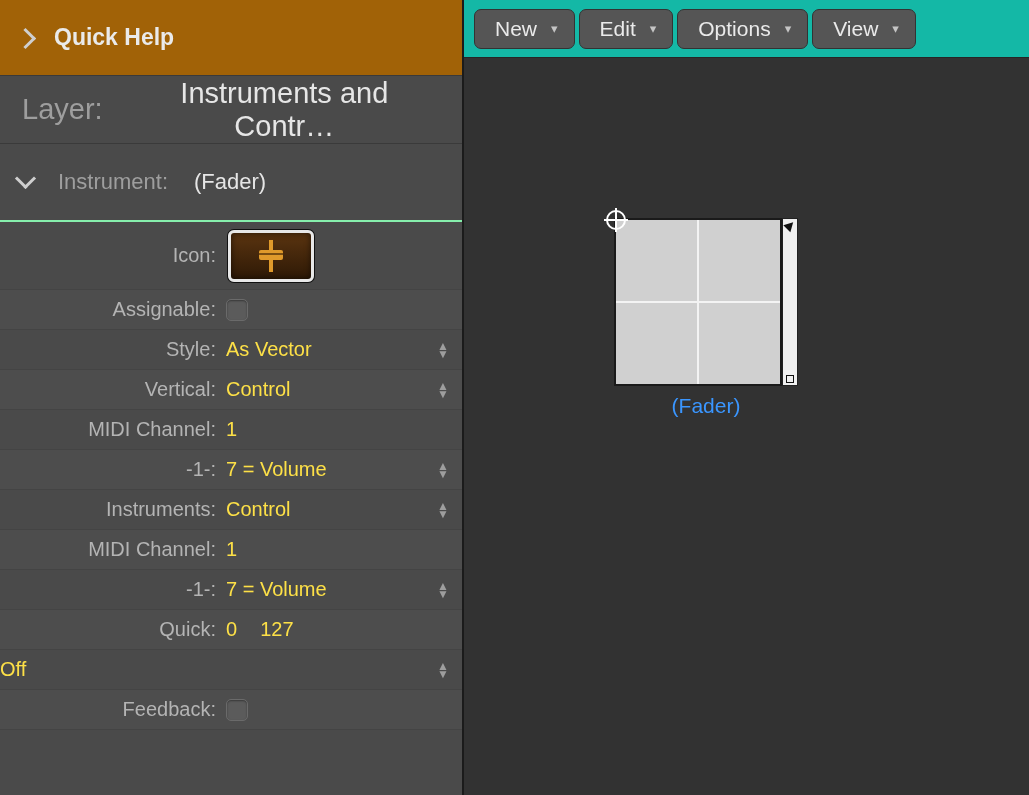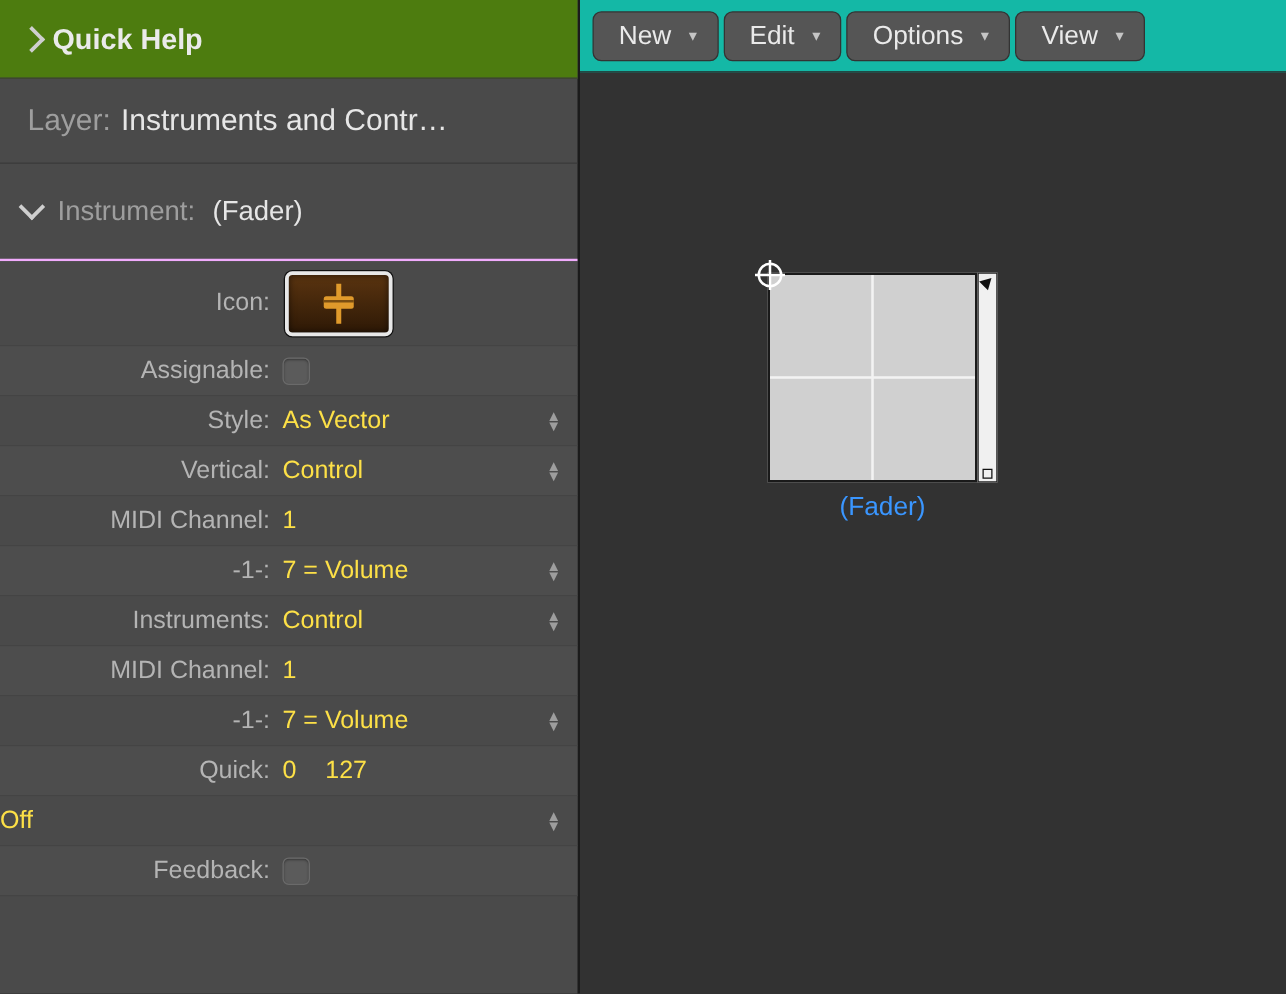--- a/index.html
+++ b/index.html
@@ -16,29 +16,29 @@
   .inspector {
     width: 464px;
     height: 100%;
     background: #4a4a4a;
     border-right: 2px solid #1b1b1b;
     display: flex;
     flex-direction: column;
   }
 
   .section-header {
-    height: 63px;
+    height: 76px;
     display: flex;
     align-items: center;
     padding: 0 18px;
     border-bottom: 1px solid #3a3a3a;
-    background: #4d7c0f;
+    background: #a16207;
     font-size: 23px;
     color: #eaeaea;
-    gap: 10px;
+    gap: 22px;
   }
   .section-header.quick-help { font-weight: 600; }
 
   .chevron {
     width: 14px; height: 14px;
     display: inline-block;
     position: relative;
     flex-shrink: 0;
   }
   .chevron.right::before,
@@ -53,33 +53,33 @@
   }
   .chevron.right::before { transform: rotate(-45deg); }
   .chevron.down::before  { transform: rotate(45deg); top:-4px }
 
   .layer-row {
     height: 68px;
     display: flex;
     align-items: center;
     padding: 0 22px;
     border-bottom: 1px solid #3a3a3a;
-    font-size: 24px;
-    gap: 8px;
+    font-size: 29px;
+    gap: 26px;
   }
   .layer-row .muted { color: #9e9e9e; }
   .layer-row .val   { color: #e6e6e6; text-align: center; }
 
   .instrument-header {
     height: 78px;
     display: flex;
     align-items: center;
     padding: 0 18px;
-    gap: 14px;
-    border-bottom: 2px solid #f0abfc;
+    gap: 26px;
+    border-bottom: 2px solid #86efac;
     font-size: 22px;
   }
   .instrument-header .muted { color: #9e9e9e; }
   .instrument-header .val   { color: #e6e6e6; }
 
   
   .prop {
     height: 40px;
     display: flex;
     align-items: center;

